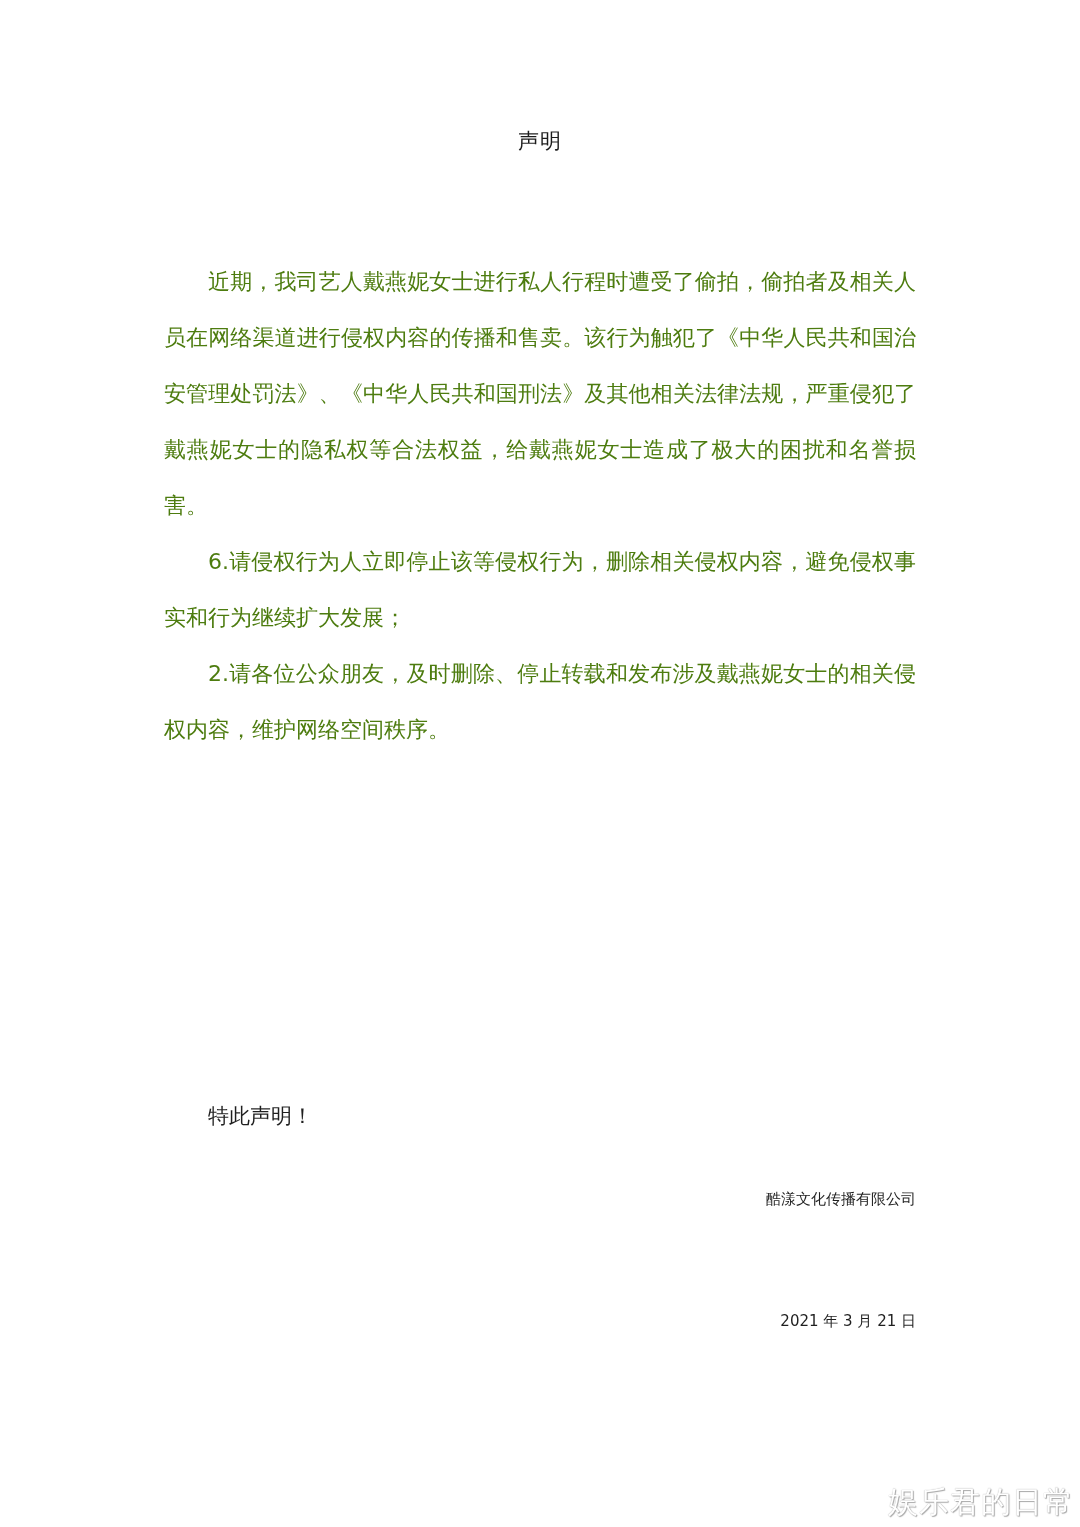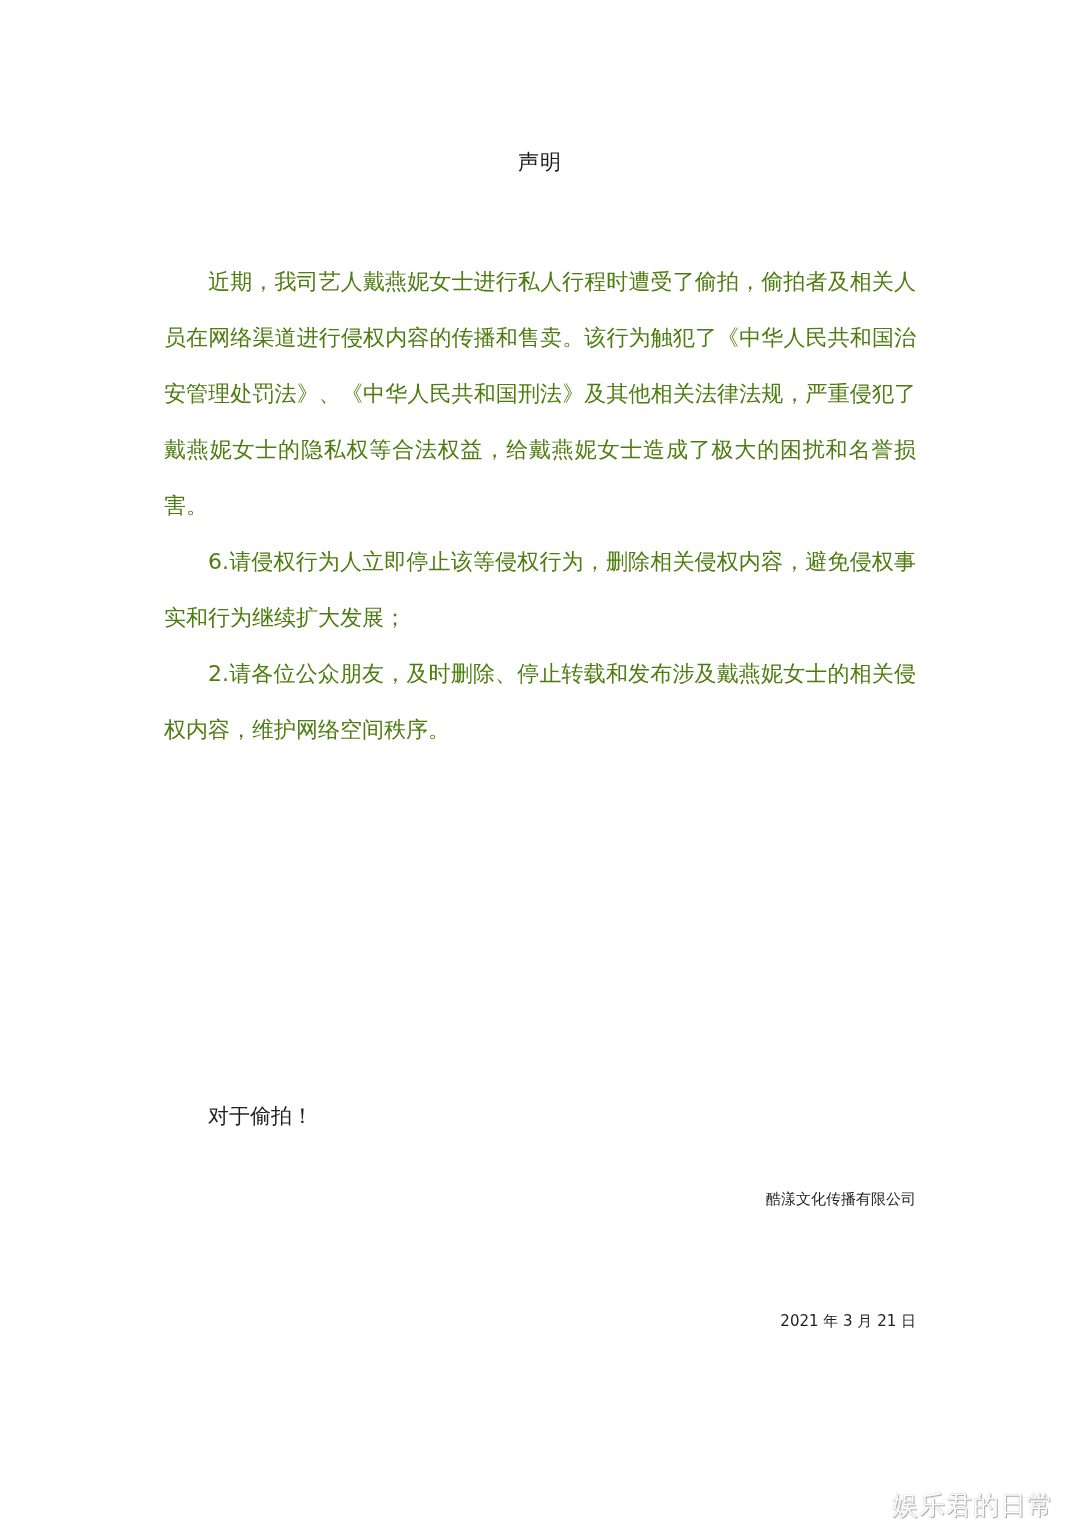--- a/index.html
+++ b/index.html
@@ -1,51 +1,51 @@
 <!DOCTYPE html>
 <html><head>
 <meta charset="utf-8">
 <style>
   html, body { margin: 0; padding: 0; }
   body {
     width: 1080px; height: 1527px; background: #ffffff; position: relative; overflow: hidden;
     font-family: "DejaVu Sans", "Liberation Sans", sans-serif; color: #222222;
   }
   .title {
-    position: absolute; top: 148px; left: 0; width: 1080px; text-align: center;
+    position: absolute; top: 127px; left: 0; width: 1080px; text-align: center;
     font-size: 21px; color: #1c1c1c; letter-spacing: 1px;
   }
   .body-text {
     position: absolute; left: 164px; width: 752px; top: 254px;
     font-size: 22px; line-height: 56px; color: #4d7c0f;
   }
   .para { margin: 0; text-indent: 44px; text-align: justify; text-align-last: left; }
   .para + .para { margin-top: 0; }
   .closing {
     position: absolute; left: 208px; top: 1102px; font-size: 21px; color: #1f1f1f;
   }
   .sig {
     position: absolute; right: 164px; font-size: 15px; color: #1f1f1f; text-align: right;
   }
   .company { top: 1190px; }
   .date { top: 1312px; }
   .watermark {
-    position: absolute; right: 26px; bottom: 4px; font-size: 26px; color: #ffffff;
+    position: absolute; right: 6px; bottom: 4px; font-size: 30px; color: #ffffff;
     text-shadow: 0 0 1px #999, 1px 1px 1px #aaa; letter-spacing: 1px;
   }
 </style>
 </head>
 <body>
 
 <div class="title">声明</div>
 
 <div class="body-text">
   <p class="para">近期，我司艺人戴燕妮女士进行私人行程时遭受了偷拍，偷拍者及相关人员在网络渠道进行侵权内容的传播和售卖。该行为触犯了《中华人民共和国治安管理处罚法》、《中华人民共和国刑法》及其他相关法律法规，严重侵犯了戴燕妮女士的隐私权等合法权益，给戴燕妮女士造成了极大的困扰和名誉损害。</p>
   <p class="para">6.请侵权行为人立即停止该等侵权行为，删除相关侵权内容，避免侵权事实和行为继续扩大发展；</p>
   <p class="para">2.请各位公众朋友，及时删除、停止转载和发布涉及戴燕妮女士的相关侵权内容，维护网络空间秩序。</p>
 </div>
 
-<div class="closing">对于偷拍！</div>
+<div class="closing">特此声明！</div>
 
 <div class="sig company">酷漾文化传播有限公司</div>
 <div class="sig date">2021 年 3 月 21 日</div>
 
 <div class="watermark">娱乐君的日常</div>
 
 </body></html>

